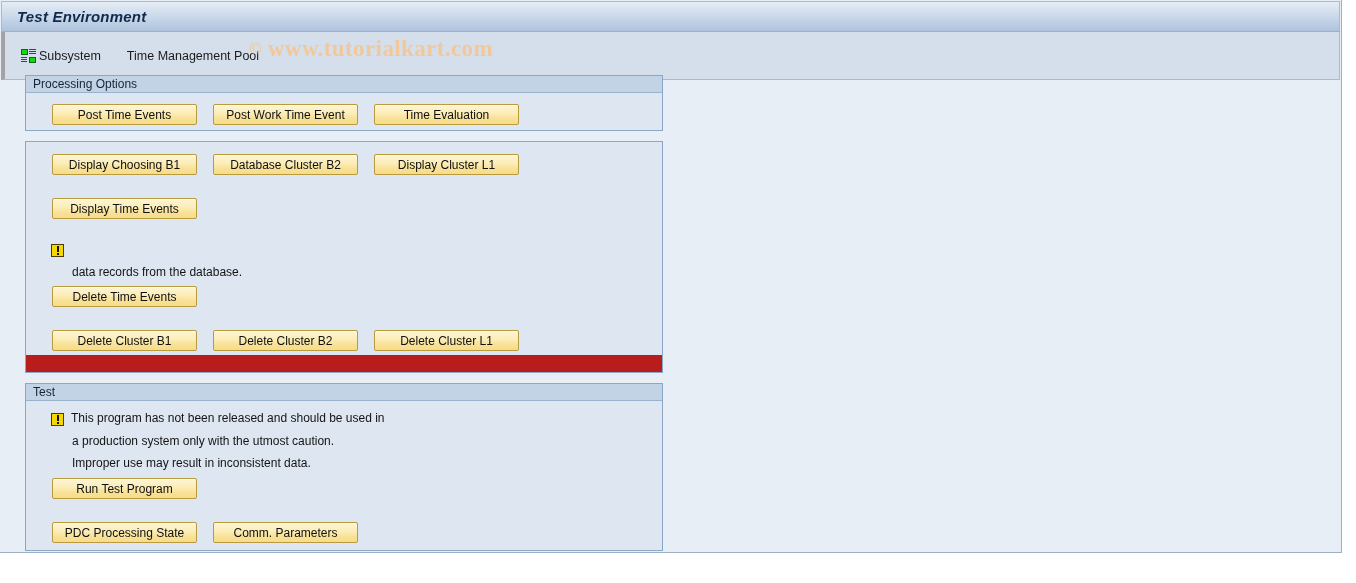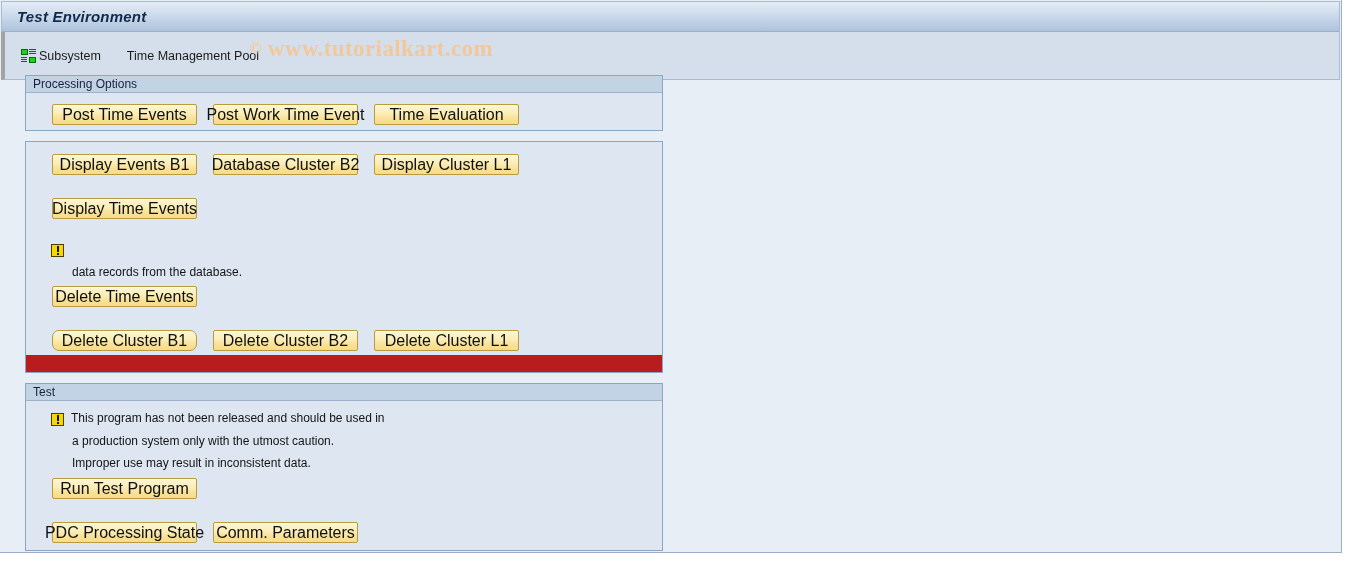--- a/index.html
+++ b/index.html
@@ -153,21 +153,21 @@
 
   
   .btn {
     position: absolute;
     height: 21px;
     background: linear-gradient(to bottom, #fdf4d4 0%, #fbeeb9 42%, #f8e196 72%, #f6dc8c 100%);
     border: 1px solid #b99a3c;
     border-radius: 2px;
     box-sizing: border-box;
     font-family: "Liberation Sans", sans-serif;
-    font-size: 16px;
+    font-size: 12px;
     color: #101010;
     display: flex;
     align-items: center;
     justify-content: center;
     padding: 0;
     cursor: pointer;
     white-space: nowrap;
     box-shadow: 0 1px 0 rgba(255,255,255,0.6) inset;
   }
 
@@ -264,34 +264,34 @@
       <div class="group-body" style="height:37px;">
         <button class="btn" style="left:26px;  top:11px; width:145px;">Post Time Events</button>
         <button class="btn" style="left:187px; top:11px; width:145px;">Post Work Time Event</button>
         <button class="btn" style="left:348px; top:11px; width:145px;">Time Evaluation</button>
       </div>
     </div>
 
     <div class="group" id="g-database" style="top:141px; height:232px;">
       <div class="group-body" style="height:213px;">
 
-        <button class="btn" style="left:26px;  top:12px; width:145px;">Display Events B1</button>
+        <button class="btn" style="left:26px;  top:12px; width:145px;">Display Choosing B1</button>
         <button class="btn" style="left:187px; top:12px; width:145px;">Database Cluster B2</button>
         <button class="btn" style="left:348px; top:12px; width:145px;">Display Cluster L1</button>
 
         <button class="btn" style="left:26px;  top:56px; width:145px;">Display Time Events</button>
 
         <div class="info-line" style="left:25px; top:101px;">
           <span class="warn-icon"></span>
         </div>
         <div class="info-text-indent" style="left:46px; top:123px;">data records from the database.</div>
 
         <button class="btn" style="left:26px;  top:144px; width:145px;">Delete Time Events</button>
 
-        <button class="btn" style="left:26px;  top:188px; width:145px;border-radius:7px;">Delete Cluster B1</button>
+        <button class="btn" style="left:26px;  top:188px; width:145px;">Delete Cluster B1</button>
         <button class="btn" style="left:187px; top:188px; width:145px;">Delete Cluster B2</button>
         <button class="btn" style="left:348px; top:188px; width:145px;">Delete Cluster L1</button>
       </div>
     </div>
 
     <div class="group" id="g-test" style="top:383px; height:168px;">
       <div class="group-header">
         <span class="group-title">Test</span>
       </div>
       <div class="group-body" style="height:149px;">

